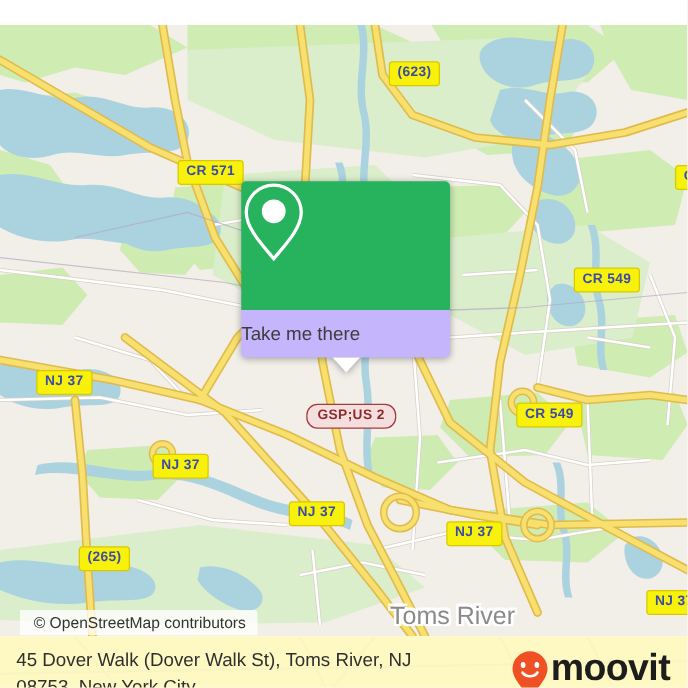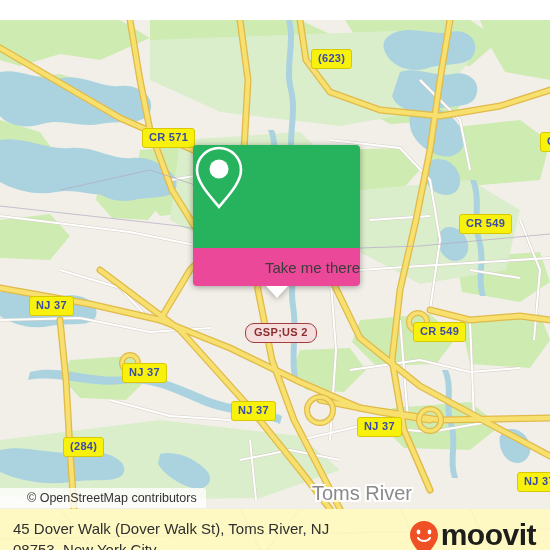--- a/index.html
+++ b/index.html
@@ -48,40 +48,40 @@
     position:absolute;left:193px;top:125px;width:167px;
     filter:drop-shadow(0 1px 3px rgba(0,0,0,.35));
   }
   #popup-green{
     height:103px;width:100%;
     background:#27b35e;
     border-radius:4px 4px 0 0;
     display:flex;align-items:center;justify-content:center;
   }
   #popup-bar{
-    height:38px;width:100%;background:#ec4899;
+    height:38px;width:100%;background:#c4b5fd;
     border-radius:0 0 4px 4px;
-    display:flex;align-items:center;justify-content:flex-end;
+    display:flex;align-items:center;justify-content:flex-start;
   }
   #popup-bar span{
     font-size:15px;color:#3c3c3c;
   }
   #popup-tail{
     position:absolute;left:50%;margin-left:-11px;top:141px;
     width:0;height:0;
     border-left:11px solid transparent;
     border-right:11px solid transparent;
     border-top:12px solid #ffffff;
   }
 
   
   #attribution{
-    position:absolute;left:0;top:468px;
+    position:absolute;left:16px;top:468px;
     background:rgba(255,255,255,.78);
-    padding:3px 9px 3px 27px;
+    padding:3px 9px 3px 11px;
     font-size:12.5px;color:#333;
     border-radius:0 3px 0 0;
   }
 
   
   #footer{
     position:absolute;left:0;top:489px;width:550px;height:61px;
     background:#fef9c3;
     display:flex;align-items:center;justify-content:space-between;
     box-sizing:border-box;padding:0 14px 0 13px;
@@ -301,21 +301,21 @@
     <div class="shield yellow" style="left:311px;top:29px;">(623)</div>
     <div class="shield yellow" style="left:142px;top:108px;">CR 571</div>
     <div class="shield yellow" style="left:459px;top:194px;">CR 549</div>
     <div class="shield yellow" style="left:413px;top:302px;">CR 549</div>
     <div class="shield rose" style="left:245px;top:303px;">GSP;US 2</div>
     <div class="shield yellow" style="left:29px;top:276px;">NJ 37</div>
     <div class="shield yellow" style="left:122px;top:343px;">NJ 37</div>
     <div class="shield yellow" style="left:231px;top:381px;">NJ 37</div>
     <div class="shield yellow" style="left:357px;top:397px;">NJ 37</div>
     <div class="shield yellow" style="left:517px;top:452px;">NJ 37</div>
-    <div class="shield yellow" style="left:63px;top:417px;">(284)</div>
+    <div class="shield yellow" style="left:63px;top:417px;">(265)</div>
     <div class="shield yellow" style="left:540px;top:112px;">C</div>
 
     <div class="place-label" style="left:312px;top:462px;">Toms River</div>
 
     <div id="popup">
       <div id="popup-green">
         <svg width="52" height="66" viewBox="0 0 52 66">
           <path d="M26 3 C13.8 3 4 12.8 4 25 C4 38 18 52 26 62 C34 52 48 38 48 25 C48 12.8 38.2 3 26 3 Z" fill="none" stroke="#ffffff" stroke-width="2.6"></path>
           <circle cx="26" cy="24" r="9.5" fill="#ffffff"></circle>
         </svg>

